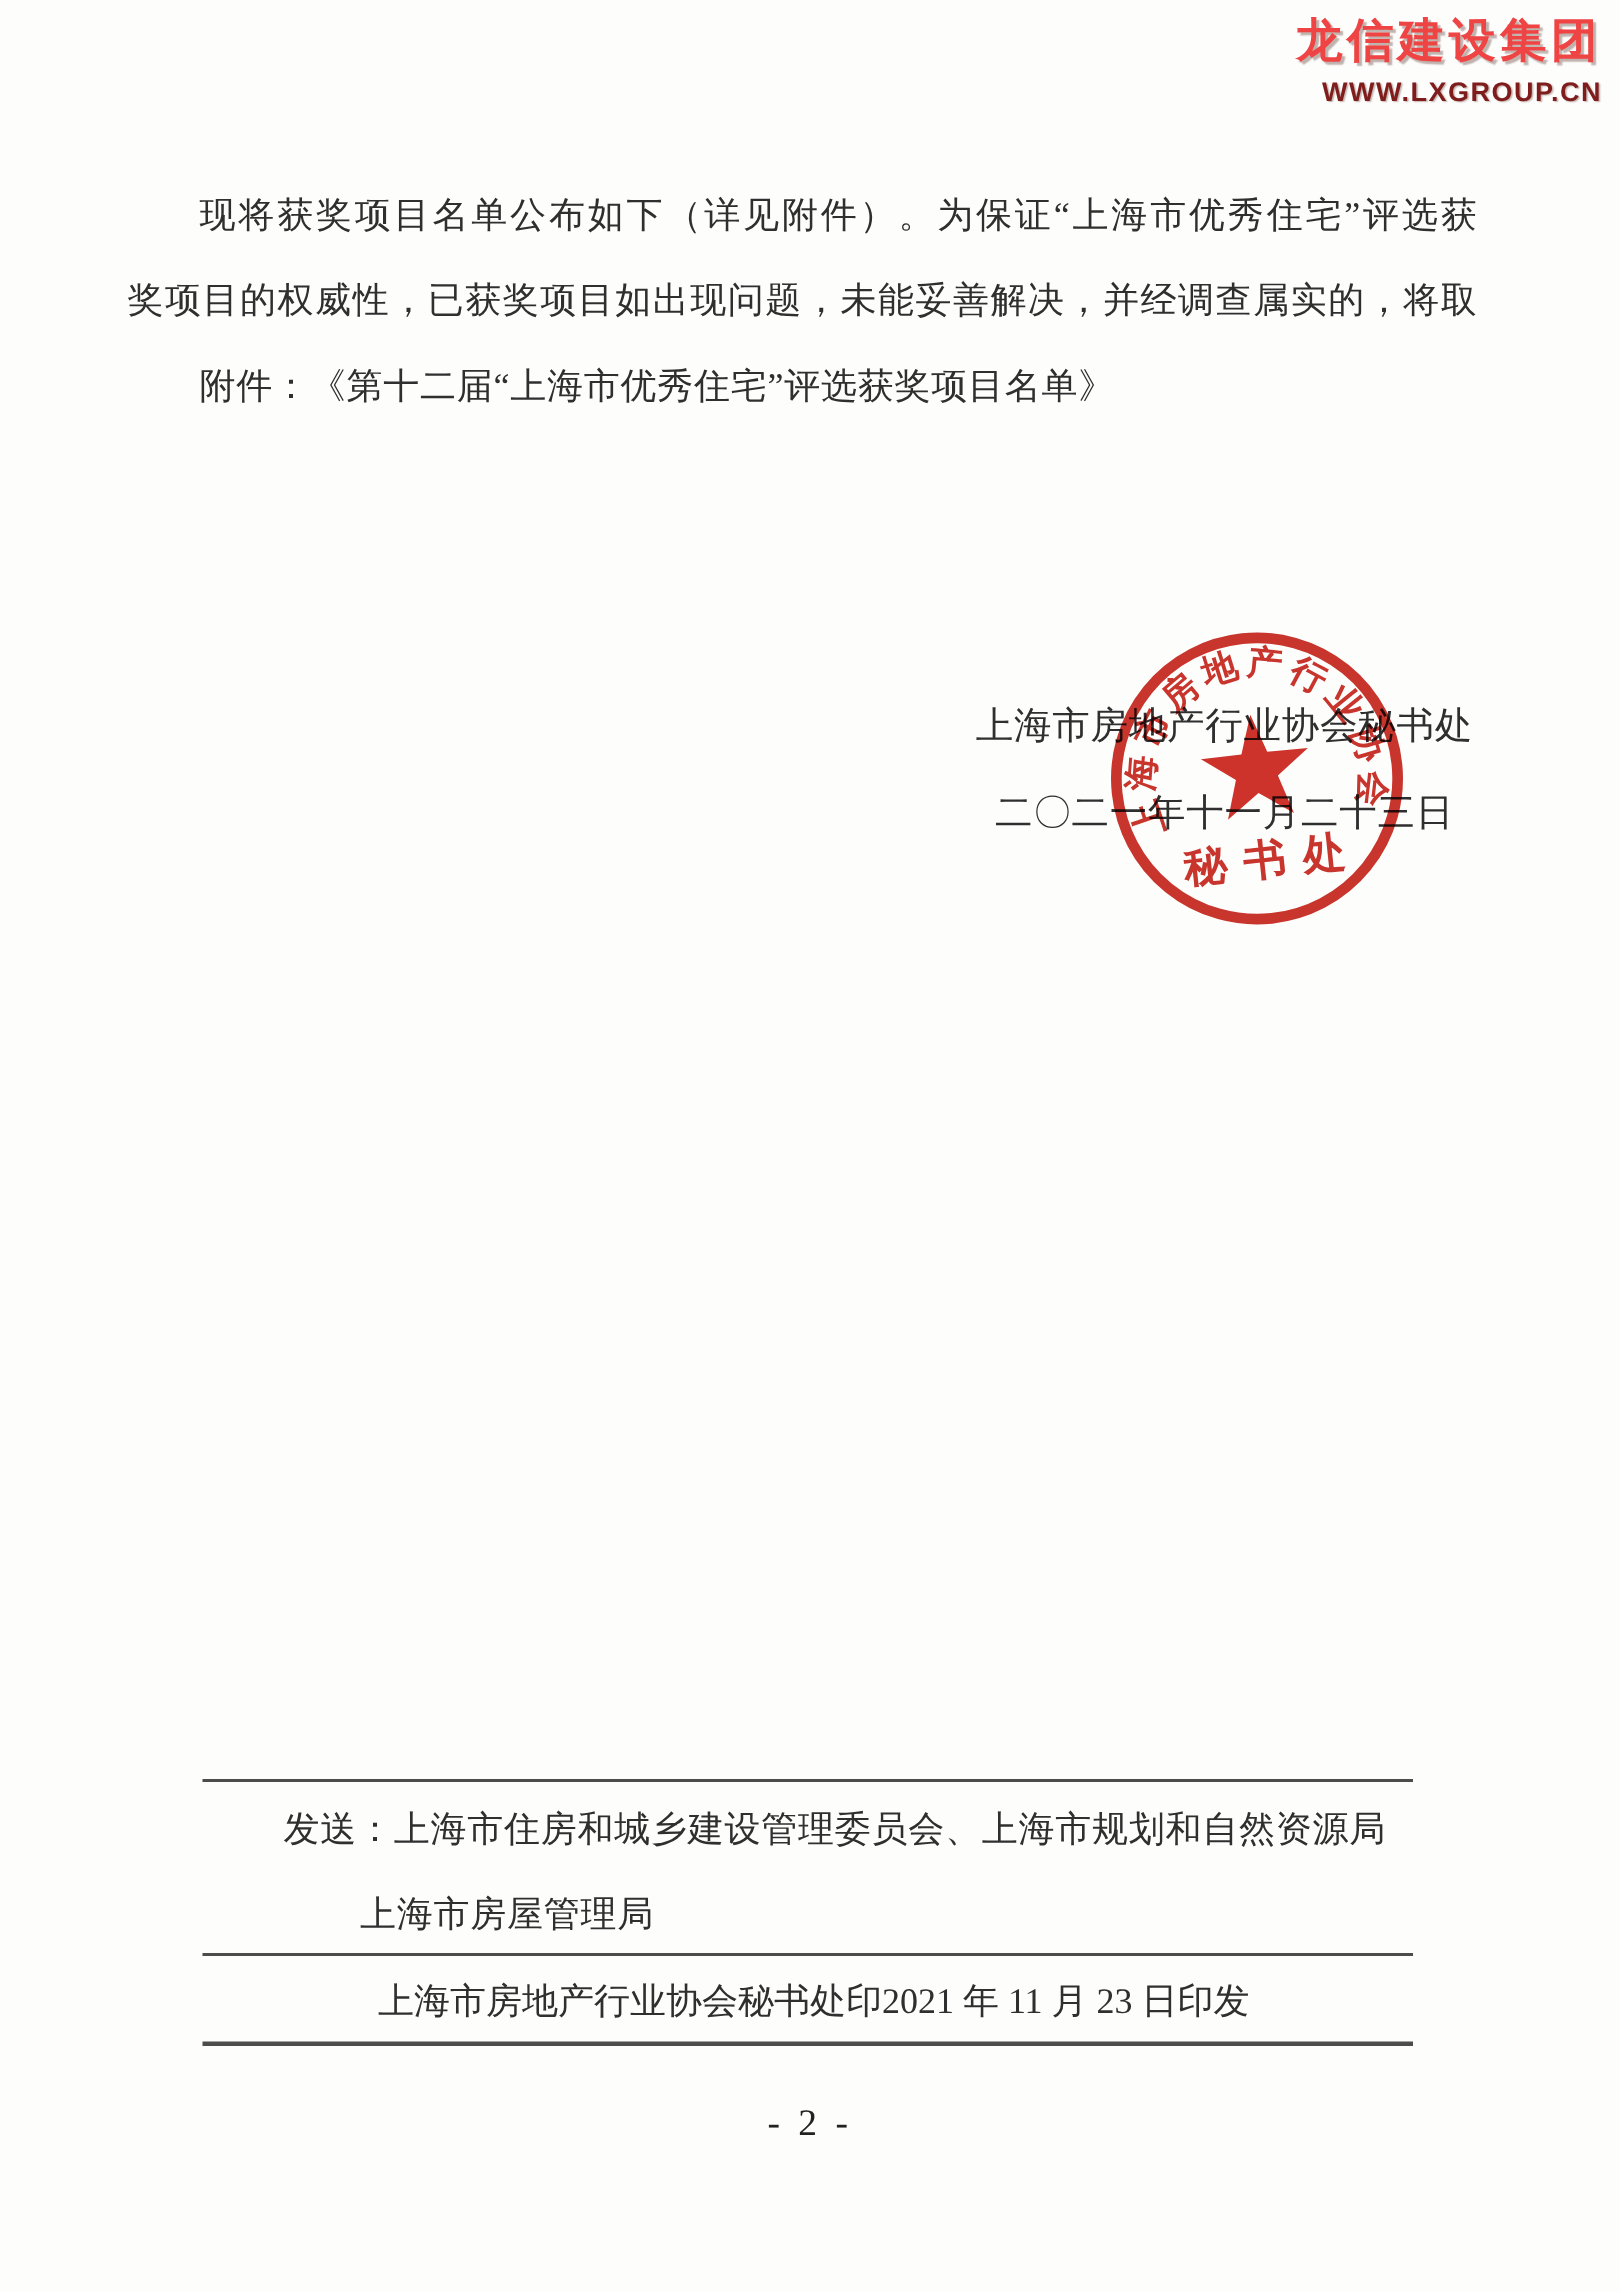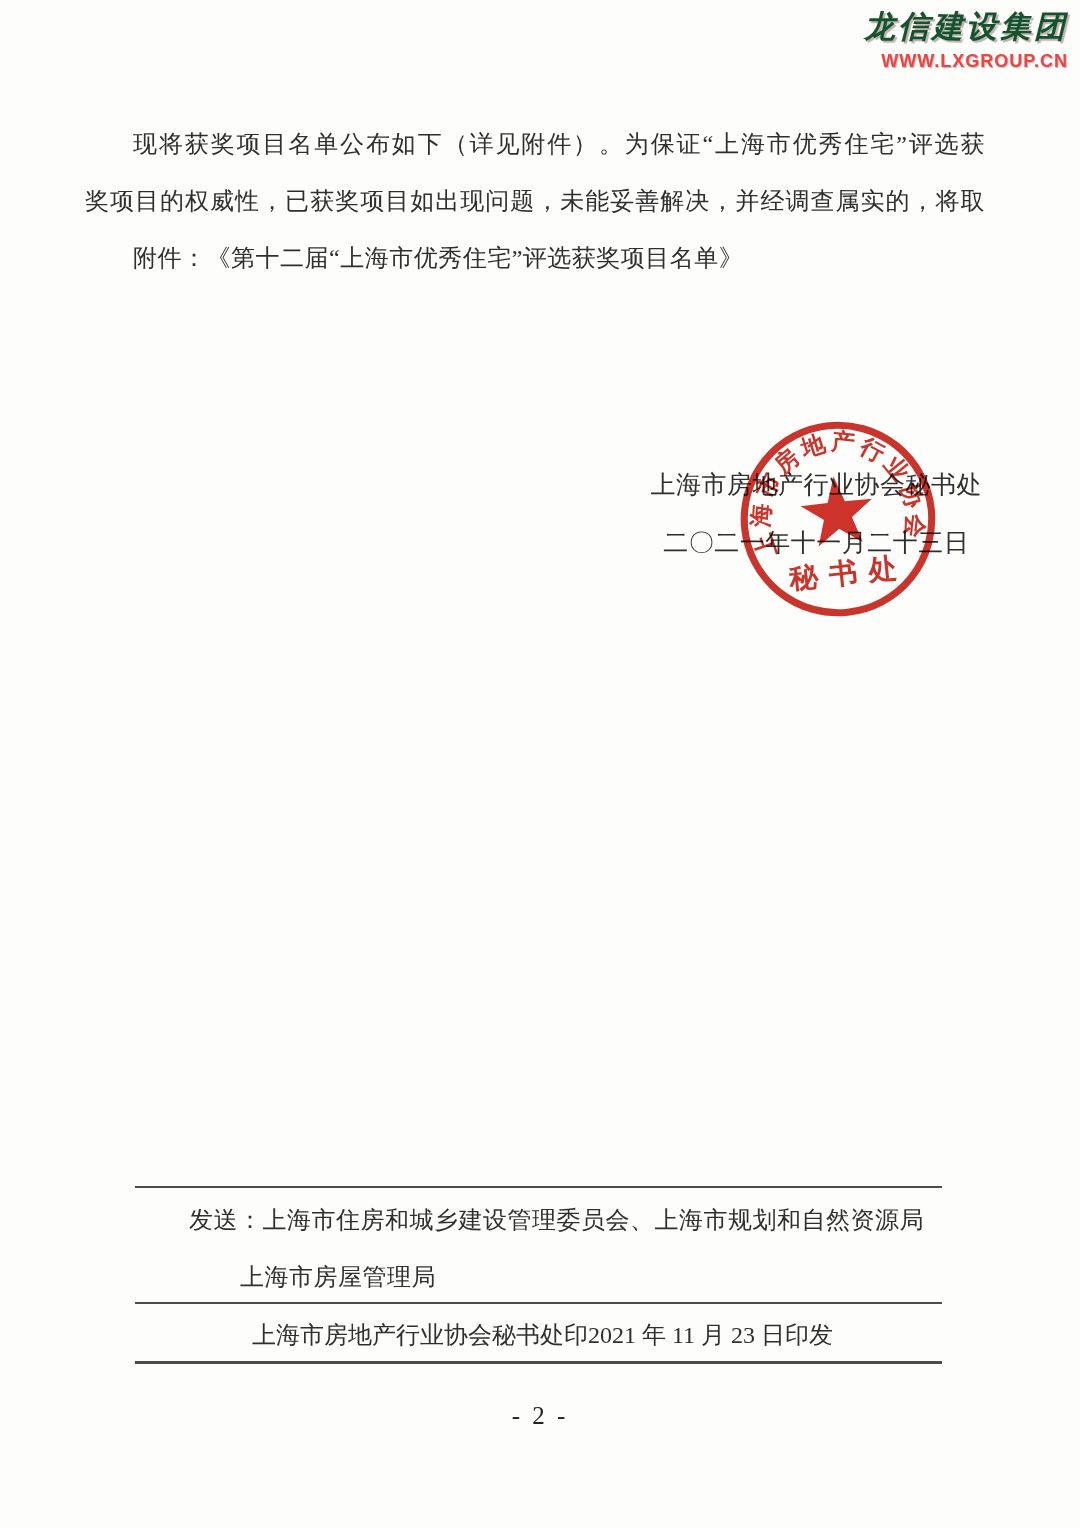--- a/index.html
+++ b/index.html
@@ -20,29 +20,28 @@
     top: 6px;
     right: 12px;
     text-align: right;
     font-family: "Liberation Sans", "DejaVu Sans", sans-serif;
     font-weight: bold;
     user-select: none;
   }
   .wm-company {
     font-size: 31px;
     letter-spacing: 3px;
-    color: #14532d;
+    color: #ef4444;
     text-shadow: 2px 2px 1px #bfb1ac, -1px -1px 1px #ffffff;
-    font-style: italic;
   }
   .wm-site {
     margin-top: 3px;
     font-size: 18px;
     letter-spacing: 1px;
-    color: #ef4444;
+    color: #7f1d1d;
     text-shadow: 1px 1px 1px #c3b5b0, -1px -1px 1px #ffffff;
   }
 
   
   .bodytext {
     position: absolute;
     left: 85px;
     right: 95px;
     top: 116px;
     font-size: 24px;

